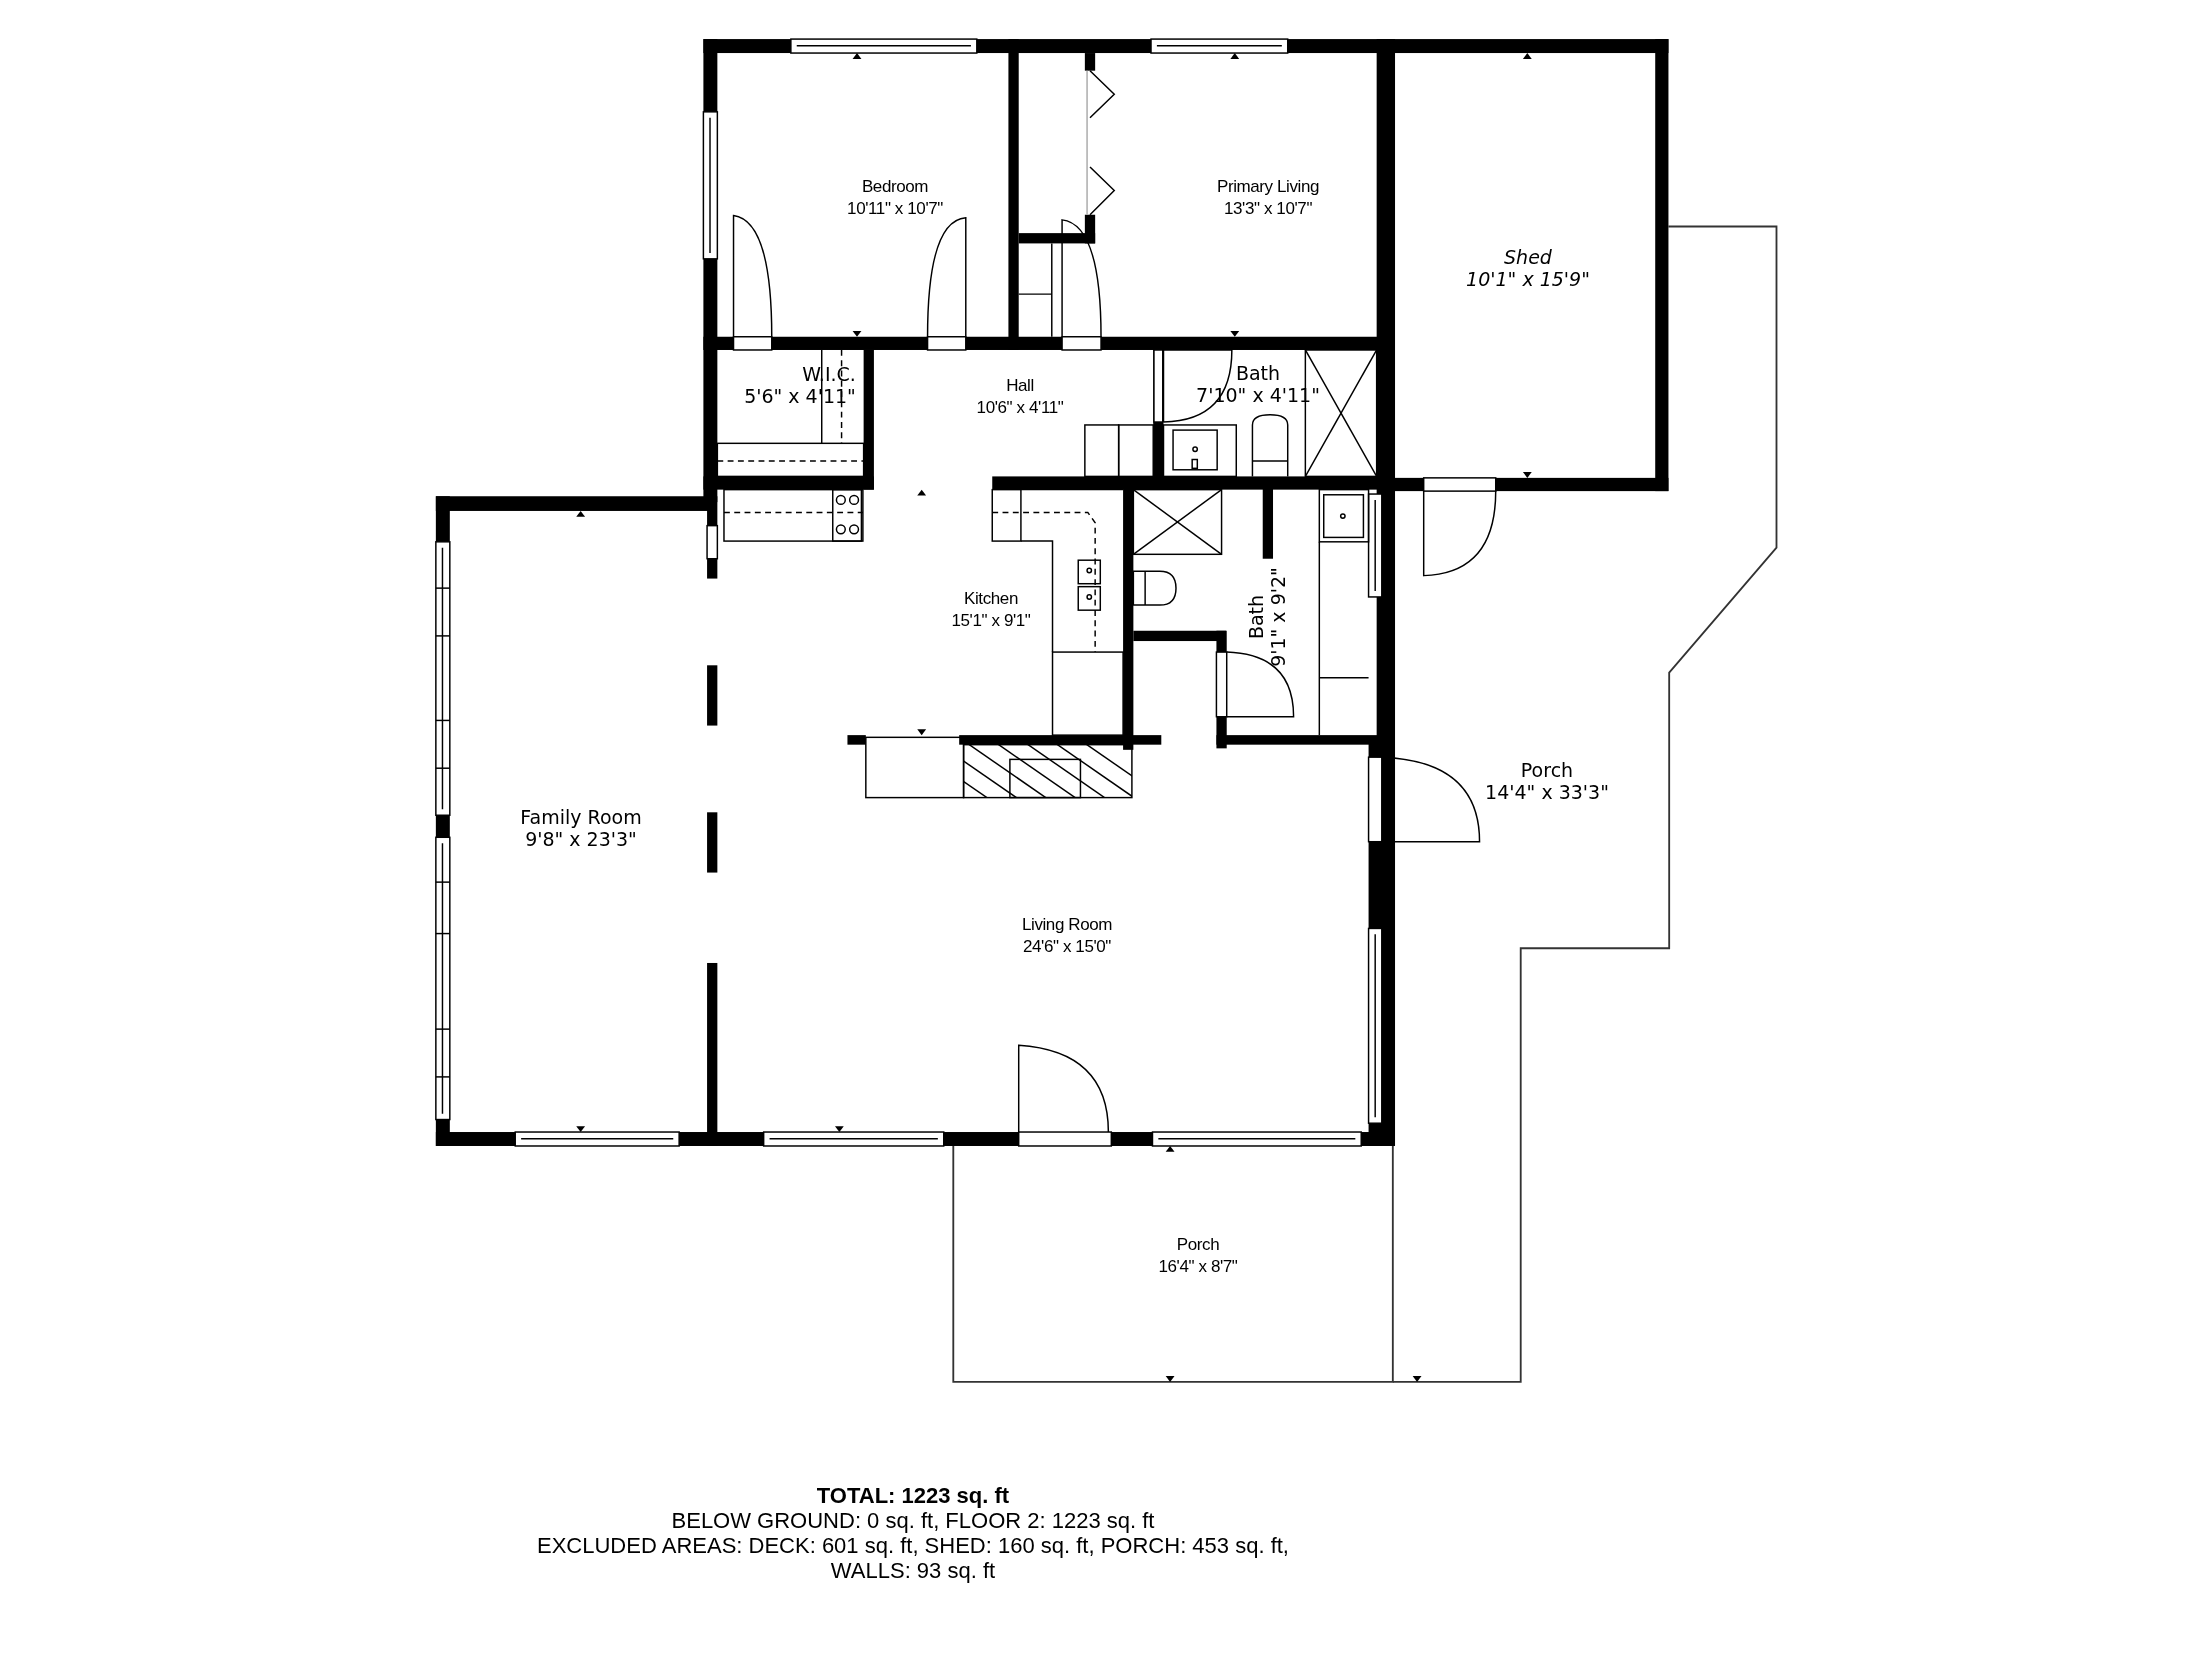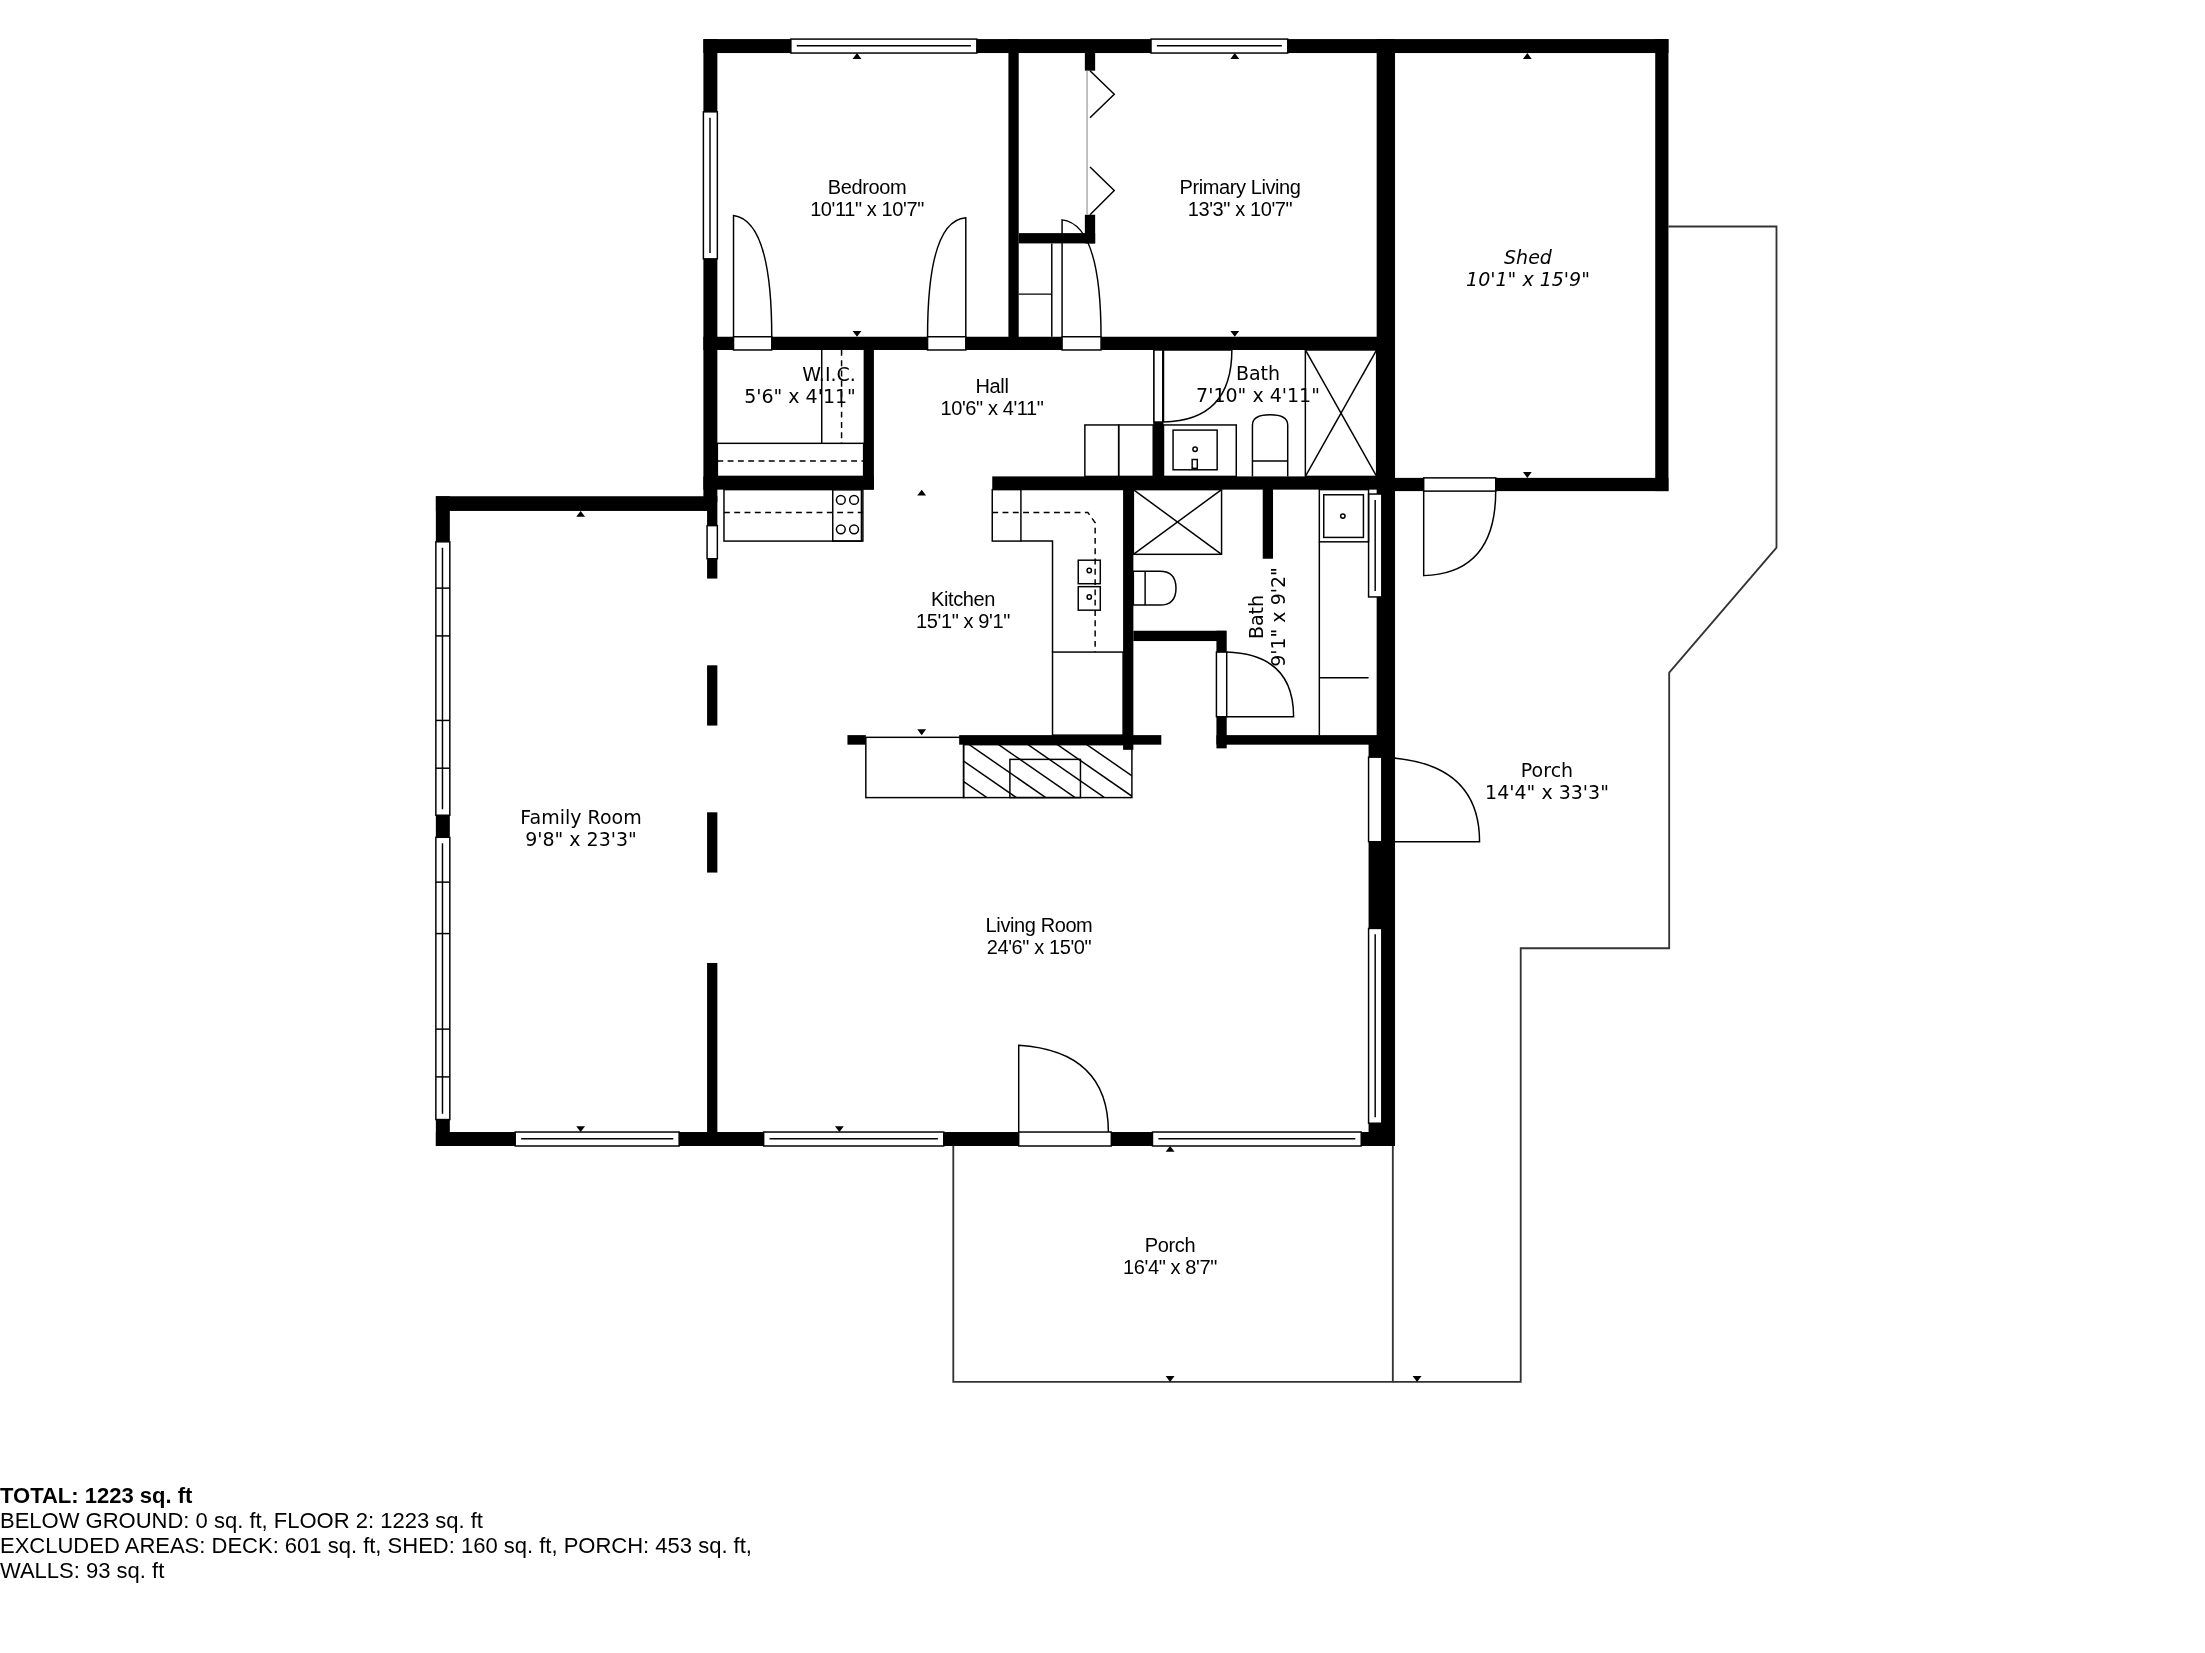--- a/index.html
+++ b/index.html
@@ -2,24 +2,24 @@
 <html style="font-size:11.8px"><head>
 <meta charset="utf-8">
 <style>
   html, body { margin: 0; padding: 0; background: #ffffff; }
   body { width: 2205px; height: 1654px; position: relative; overflow: hidden;
          font-family: "DejaVu Sans", sans-serif; color: #000; }
   #plan { position: absolute; left: 0; top: 0; width: 2205px; height: 1654px; }
   .room-label { position: absolute; text-align: center; transform: translate(-50%, -50%);
                 font-family: "DejaVu Sans", sans-serif; font-size: 19px; line-height: 22px;
                 white-space: nowrap; color: #000; pointer-events: none; }
-  .room-label.narrow { font-family: "Liberation Sans", sans-serif; font-size: 20px; letter-spacing: -0.4px; }
+  .room-label.narrow { font-family: "Liberation Sans", sans-serif; font-size: 17px; letter-spacing: -0.4px; margin-left: 28px; }
   .room-label.rot { transform: translate(-50%, -50%) rotate(-90deg); }
   .room-label span { display: block; }
-  #footer { position: absolute; left: 0; top: 1483px; width: 1826px; 
+  #footer { position: absolute; left: 0; top: 1483px; width: 1826px; text-align: center;
             font-family: "Liberation Sans", sans-serif; }
   #footer .total { font-weight: bold; font-size: 22px; line-height: 25px; }
   #footer .line { font-size: 22px; line-height: 25px; }
   #footer .credit { font-size: 14px; margin-top: 32px; }
   .wall { fill: #000; }
   .thin { fill: none; stroke: #000; stroke-width: 2; }
   .thin-g { fill: none; stroke: #333; stroke-width: 2.5; }
   .win { fill: #fff; stroke: #000; stroke-width: 2; }
   .dash { fill: none; stroke: #000; stroke-width: 2; stroke-dasharray: 8 6; }
   .doorleaf { fill: #fff; stroke: #000; stroke-width: 2; }

